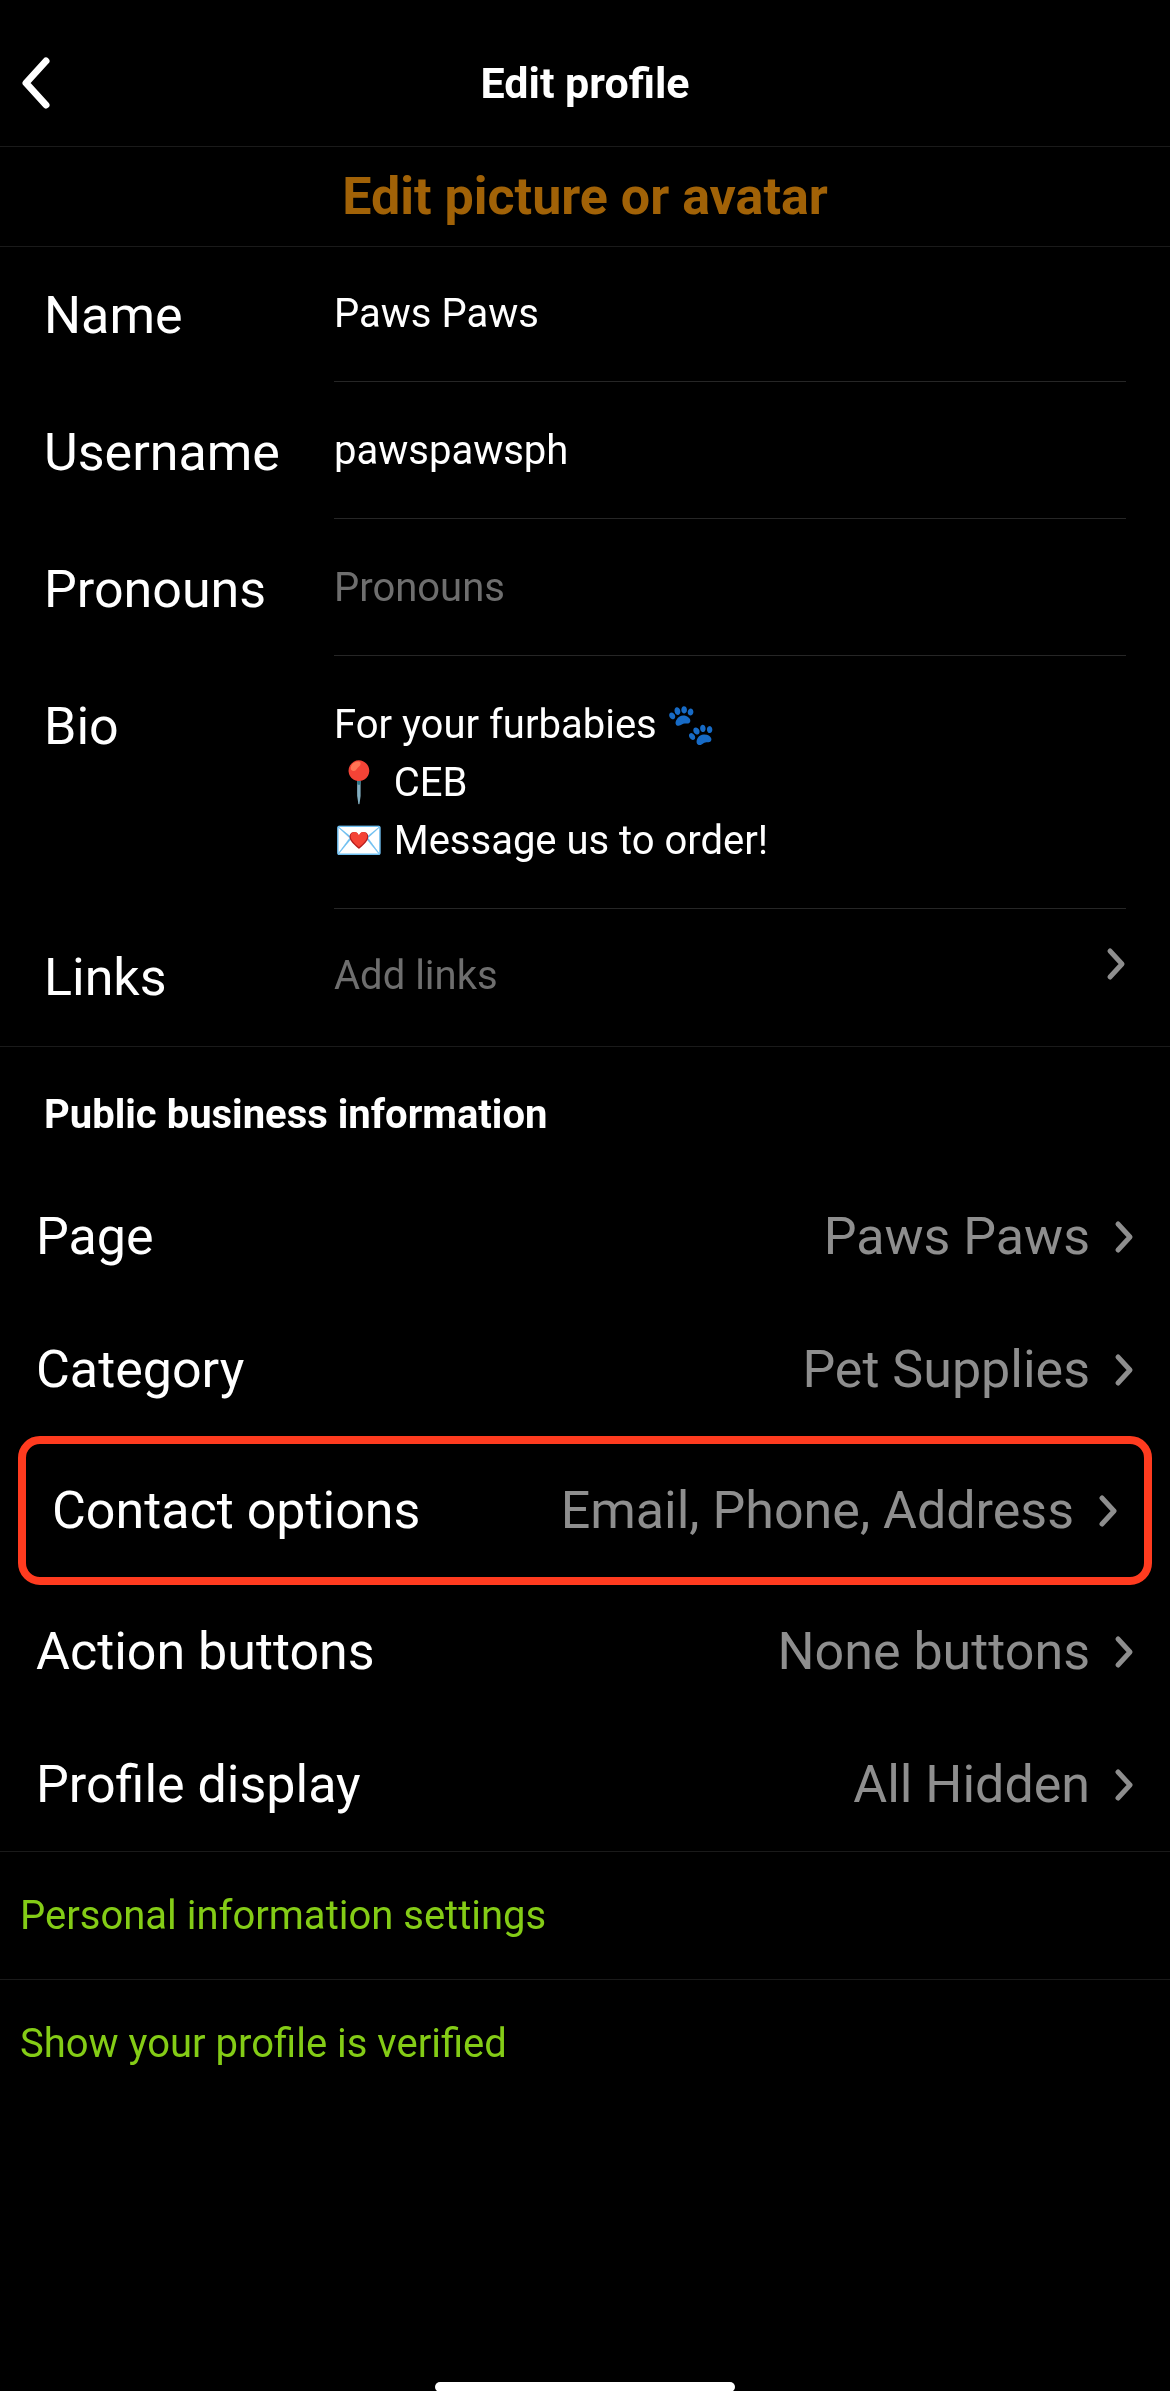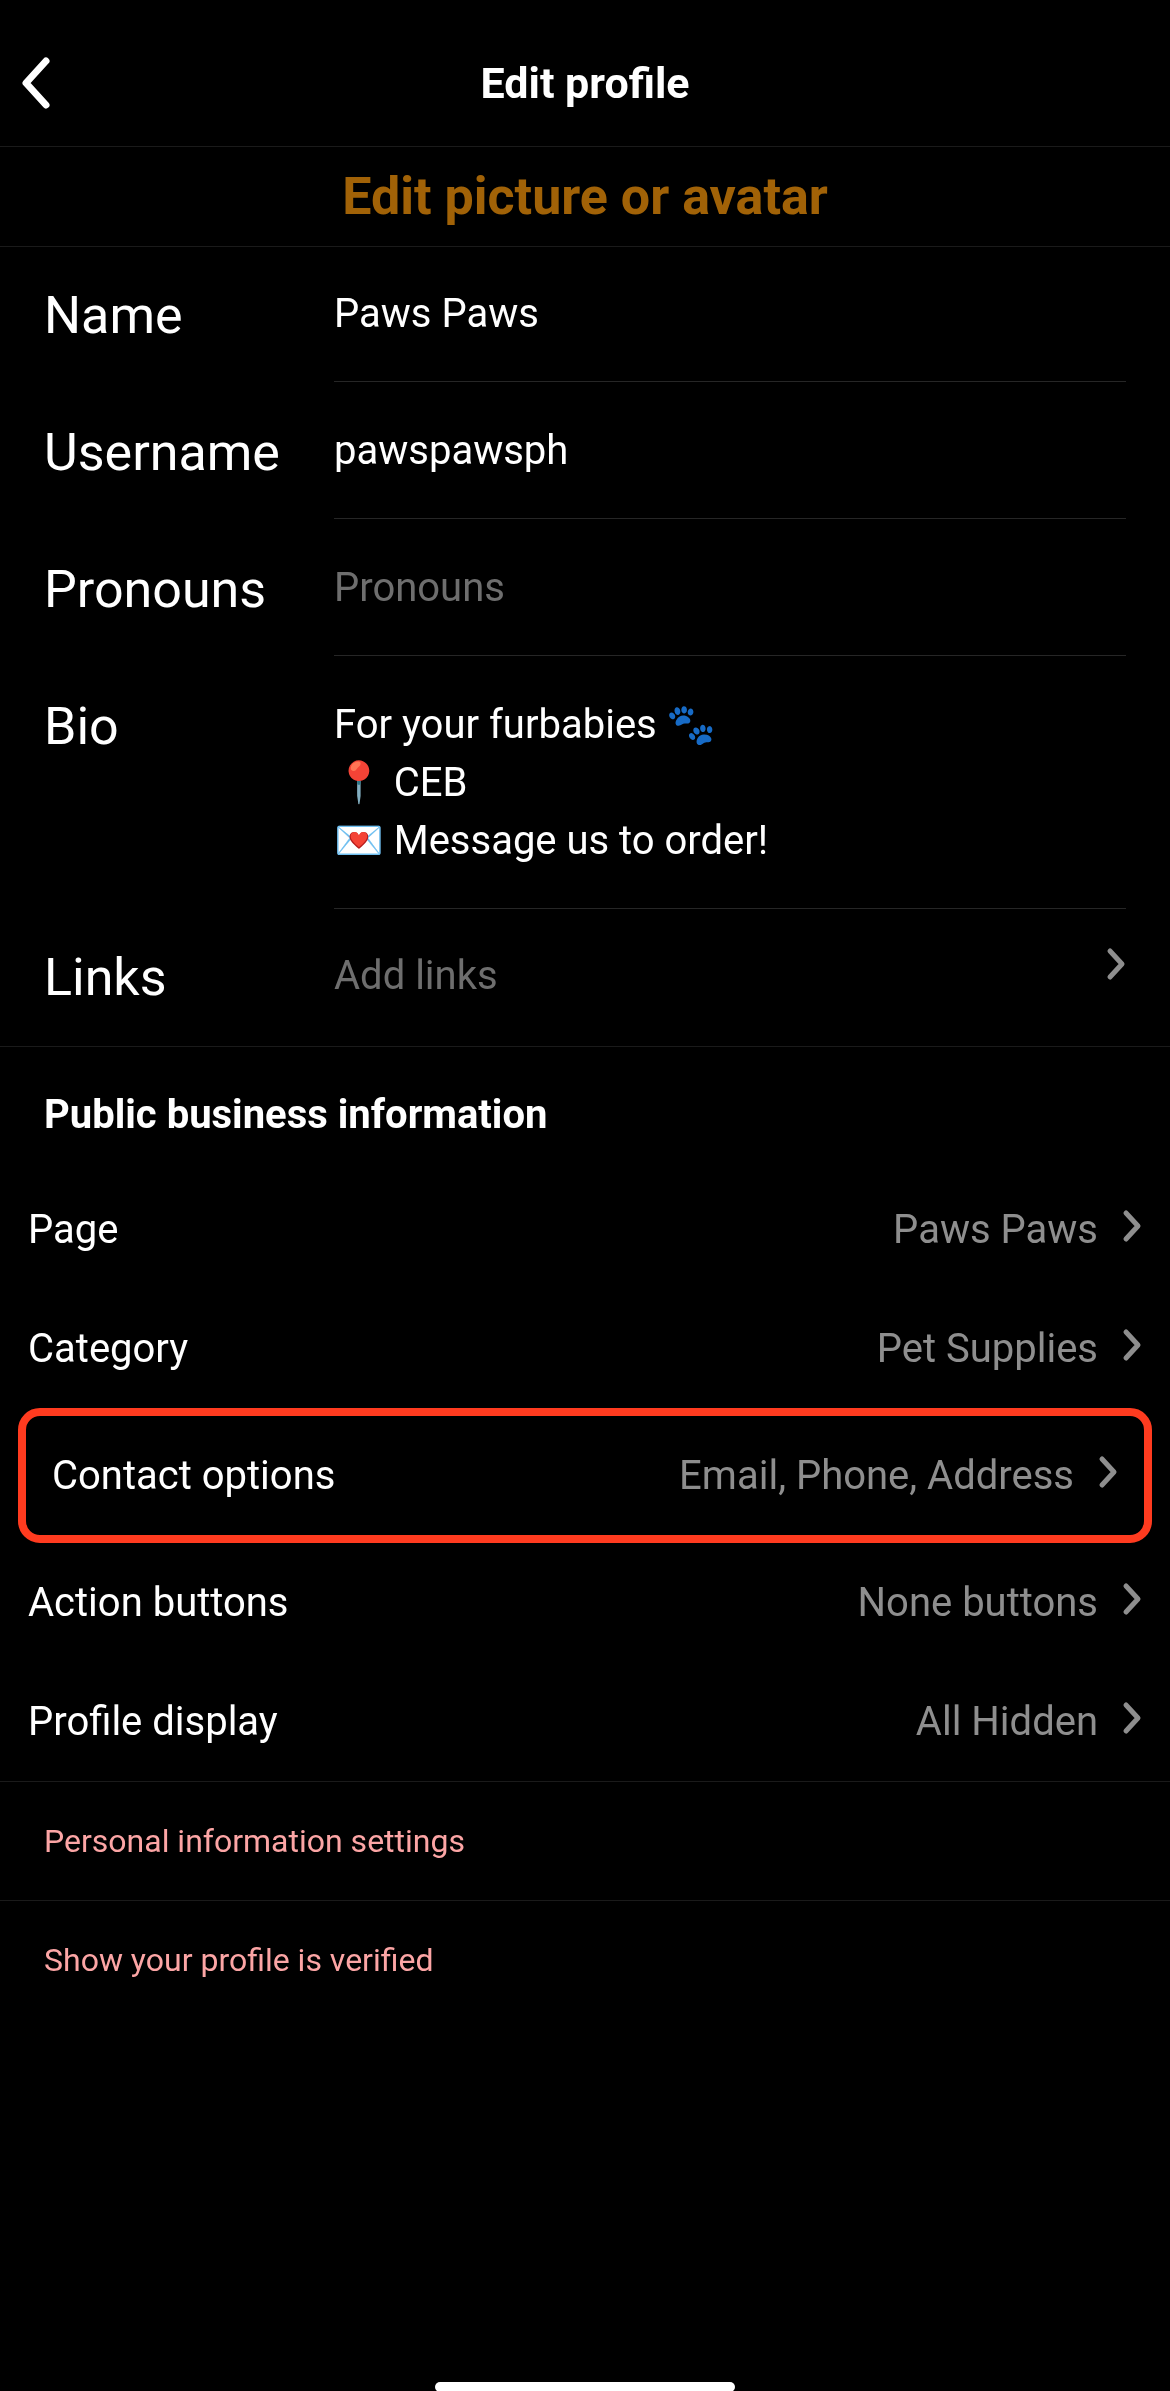--- a/index.html
+++ b/index.html
@@ -101,22 +101,22 @@
 
   
   .section-heading {
     font-size: 40px;
     font-weight: 700;
     padding: 44px 44px 32px 44px;
   }
   .biz-row {
     display: flex;
     align-items: center;
-    padding: 36px 28px;
-    font-size: 40px;
+    padding: 36px 36px;
+    font-size: 52px;
   }
   .biz-label { color: #fff; }
   .biz-value {
     margin-left: auto;
     color: #8e8e8e;
     padding-right: 24px;
   }
   .biz-chevron svg { width: 20px; height: 34px; }
 
   
@@ -126,23 +126,23 @@
     margin: 0 18px;
   }
   .highlight-wrap .biz-row {
     padding-left: 26px;
     padding-right: 26px;
   }
 
   
   .link-row {
     border-top: 1px solid #1a1a1a;
-    padding: 40px 44px;
-    font-size: 32px;
-    color: #fca5a5;
+    padding: 40px 20px;
+    font-size: 40px;
+    color: #84cc16;
   }
 
   
   .home-indicator {
     position: absolute;
     bottom: 18px;
     left: 50%;
     transform: translateX(-50%);
     width: 300px;
     height: 10px;

